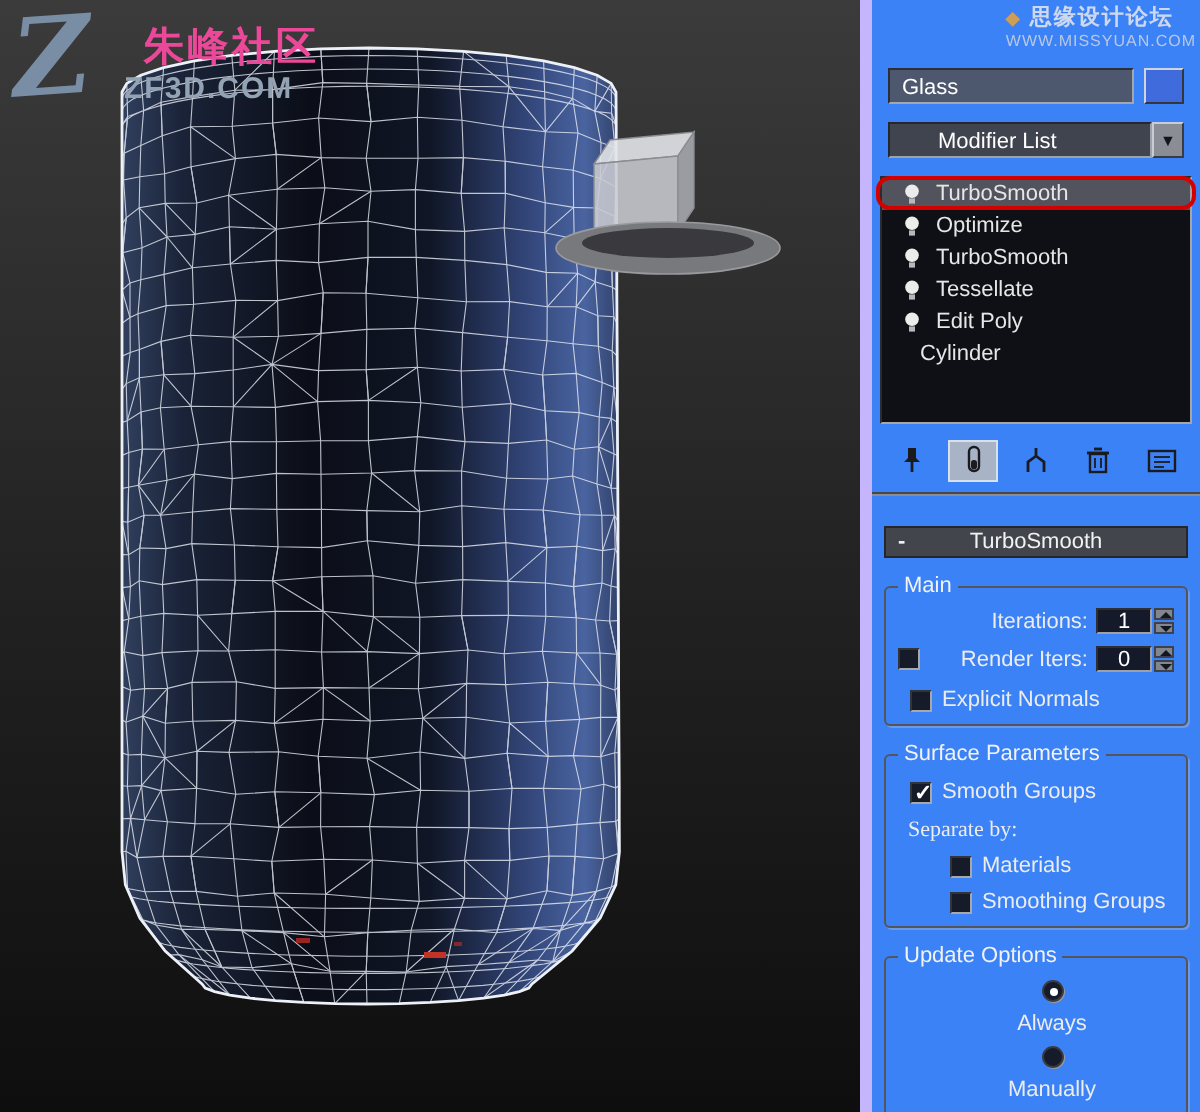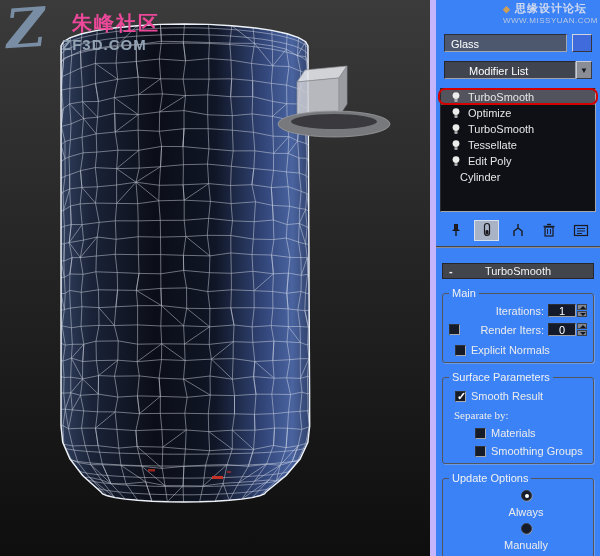--- a/index.html
+++ b/index.html
@@ -280,21 +280,21 @@
       <div class="chk-row indent1">
         <span class="cb"></span>
         <span>Explicit Normals</span>
       </div>
     </fieldset>
 
     <fieldset class="group">
       <legend>Surface Parameters</legend>
       <div class="chk-row indent1">
         <span class="cb checked"></span>
-        <span>Smooth Result</span>
+        <span>Smooth Groups</span>
       </div>
       <div class="plain-label">Separate by:</div>
       <div class="chk-row indent2">
         <span class="cb"></span>
         <span>Materials</span>
       </div>
       <div class="chk-row indent2">
         <span class="cb"></span>
         <span>Smoothing Groups</span>
       </div>

